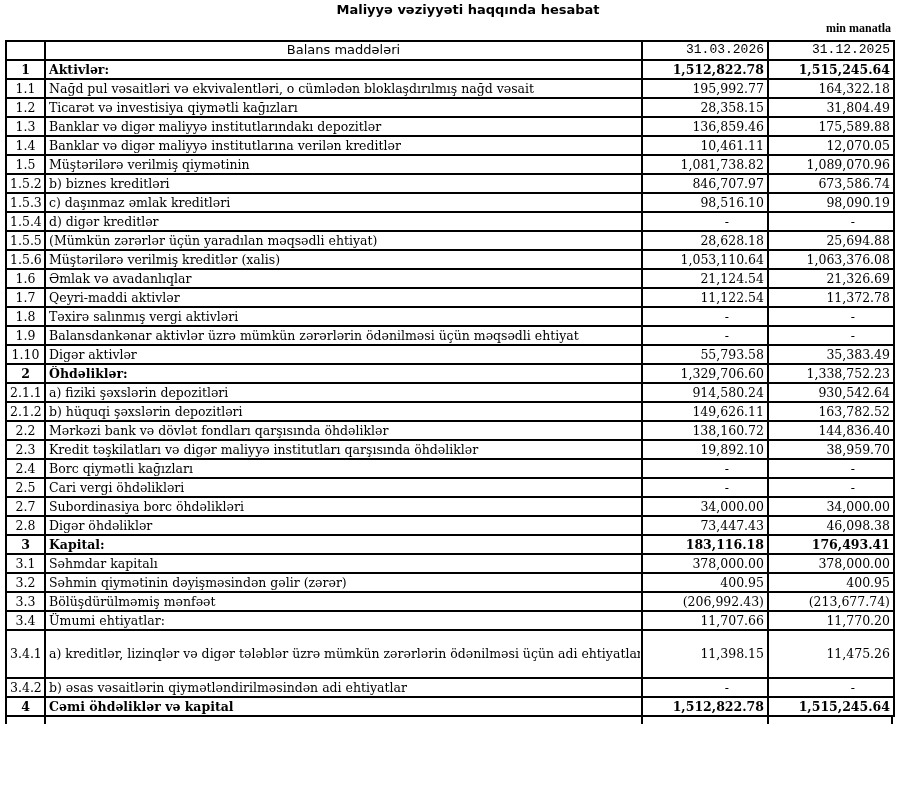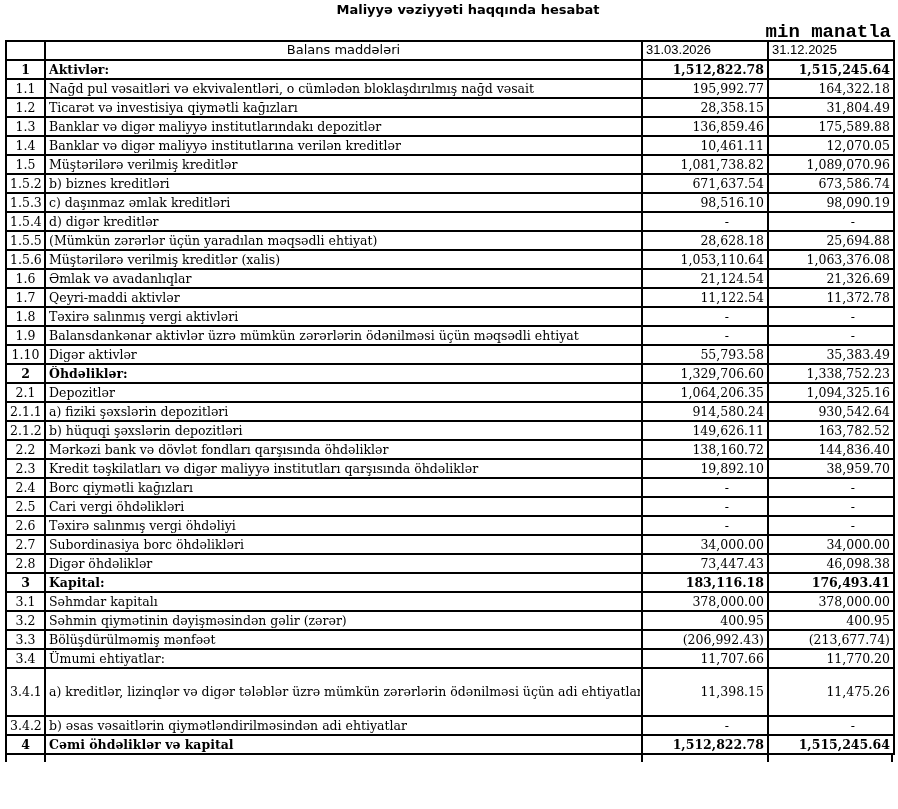--- a/index.html
+++ b/index.html
@@ -19,22 +19,22 @@
     text-align: center;
     font-family: "DejaVu Sans", sans-serif;
     font-weight: bold;
     font-size: 13px;
     margin-left: 19px;
   }
   .unit-note {
     position: absolute;
     top: 21px; right: 7px;
     font-weight: bold;
-    font-size: 19px;
-    font-family: Liberation Mono, monospace;
+    font-size: 12px;
+    font-family: Liberation Serif, serif;
   }
   .table-wrap {
     position: absolute;
     top: 40px; left: 5px;
     width: 772px;
   }
   table.balance {
     border-collapse: collapse;
     table-layout: fixed;
     width: 888px;
@@ -51,23 +51,23 @@
     white-space: nowrap;
     font-weight: normal;
   }
   tr.header-row th { font-size: 13px; }
   th.h-item {
     font-family: "DejaVu Sans", sans-serif;
     font-weight: bold;
     text-align: center;
   }
   th.h-date {
-    font-family: Liberation Sans, sans-serif;
+    font-family: Liberation Mono, monospace;
     font-weight: bold;
-    text-align: left;
+    text-align: right;
   }
   td.c-no   { text-align: center; font-size: 12px; padding: 1px 1px; }
   td.c-label{ text-align: left; padding-left: 4px; border-radius: 7px; }
   td.c-val  { text-align: right; padding-right: 8px; }
   td.c-val.dash { padding-right: 38px; }
   tr.bold td.c-label, tr.bold td.c-no { font-weight: bold; }
   tr.boldvals td.c-val { font-weight: bold; }
   tr.tall td { height: 44px; }
   .stub-strip { position: relative; height: 9px; }
   .stub {
@@ -128,28 +128,28 @@
             <td class="c-val">175,589.88</td>
           </tr>
           <tr>
             <td class="c-no">1.4</td>
             <td class="c-label">Banklar və digər maliyyə institutlarına verilən kreditlər</td>
             <td class="c-val">10,461.11</td>
             <td class="c-val">12,070.05</td>
           </tr>
           <tr>
             <td class="c-no">1.5</td>
-            <td class="c-label">Müştərilərə verilmiş kreditlər</td>
+            <td class="c-label">Müştərilərə verilmiş qiymətinin</td>
             <td class="c-val">1,081,738.82</td>
             <td class="c-val">1,089,070.96</td>
           </tr>
           <tr>
             <td class="c-no">1.5.2</td>
             <td class="c-label">b) biznes kreditləri</td>
-            <td class="c-val">671,637.54</td>
+            <td class="c-val">846,707.97</td>
             <td class="c-val">673,586.74</td>
           </tr>
           <tr>
             <td class="c-no">1.5.3</td>
             <td class="c-label">c) daşınmaz əmlak kreditləri</td>
             <td class="c-val">98,516.10</td>
             <td class="c-val">98,090.19</td>
           </tr>
           <tr>
             <td class="c-no">1.5.4</td>
@@ -199,26 +199,20 @@
             <td class="c-val">55,793.58</td>
             <td class="c-val">35,383.49</td>
           </tr>
           <tr class="bold">
             <td class="c-no">2</td>
             <td class="c-label">Öhdəliklər:</td>
             <td class="c-val">1,329,706.60</td>
             <td class="c-val">1,338,752.23</td>
           </tr>
           <tr>
-            <td class="c-no">2.1</td>
-            <td class="c-label">Depozitlər</td>
-            <td class="c-val">1,064,206.35</td>
-            <td class="c-val">1,094,325.16</td>
-          </tr>
-          <tr>
             <td class="c-no">2.1.1</td>
             <td class="c-label">a) fiziki şəxslərin depozitləri</td>
             <td class="c-val">914,580.24</td>
             <td class="c-val">930,542.64</td>
           </tr>
           <tr>
             <td class="c-no">2.1.2</td>
             <td class="c-label">b) hüquqi şəxslərin depozitləri</td>
             <td class="c-val">149,626.11</td>
             <td class="c-val">163,782.52</td>
@@ -237,26 +231,20 @@
           </tr>
           <tr>
             <td class="c-no">2.4</td>
             <td class="c-label">Borc qiymətli kağızları</td>
             <td class="c-val dash">-</td>
             <td class="c-val dash">-</td>
           </tr>
           <tr>
             <td class="c-no">2.5</td>
             <td class="c-label">Cari vergi öhdəlikləri</td>
-            <td class="c-val dash">-</td>
-            <td class="c-val dash">-</td>
-          </tr>
-          <tr>
-            <td class="c-no">2.6</td>
-            <td class="c-label">Təxirə salınmış vergi öhdəliyi</td>
             <td class="c-val dash">-</td>
             <td class="c-val dash">-</td>
           </tr>
           <tr>
             <td class="c-no">2.7</td>
             <td class="c-label">Subordinasiya borc öhdəlikləri</td>
             <td class="c-val">34,000.00</td>
             <td class="c-val">34,000.00</td>
           </tr>
           <tr>

